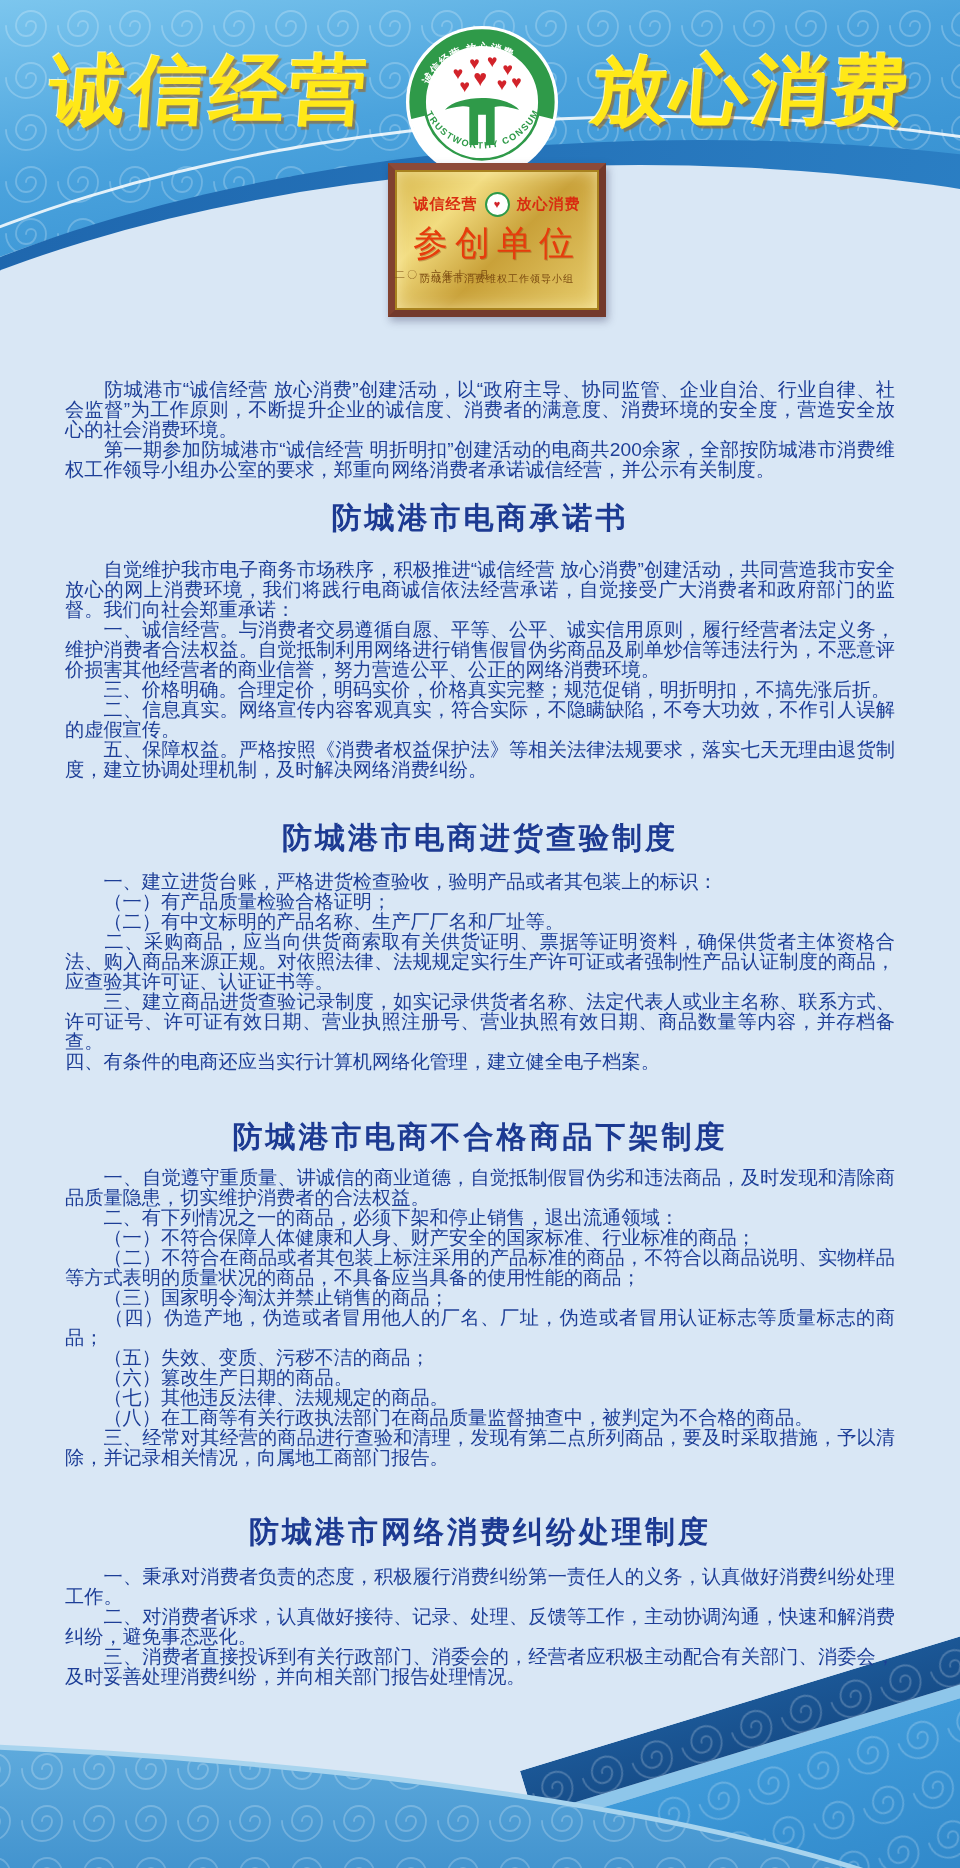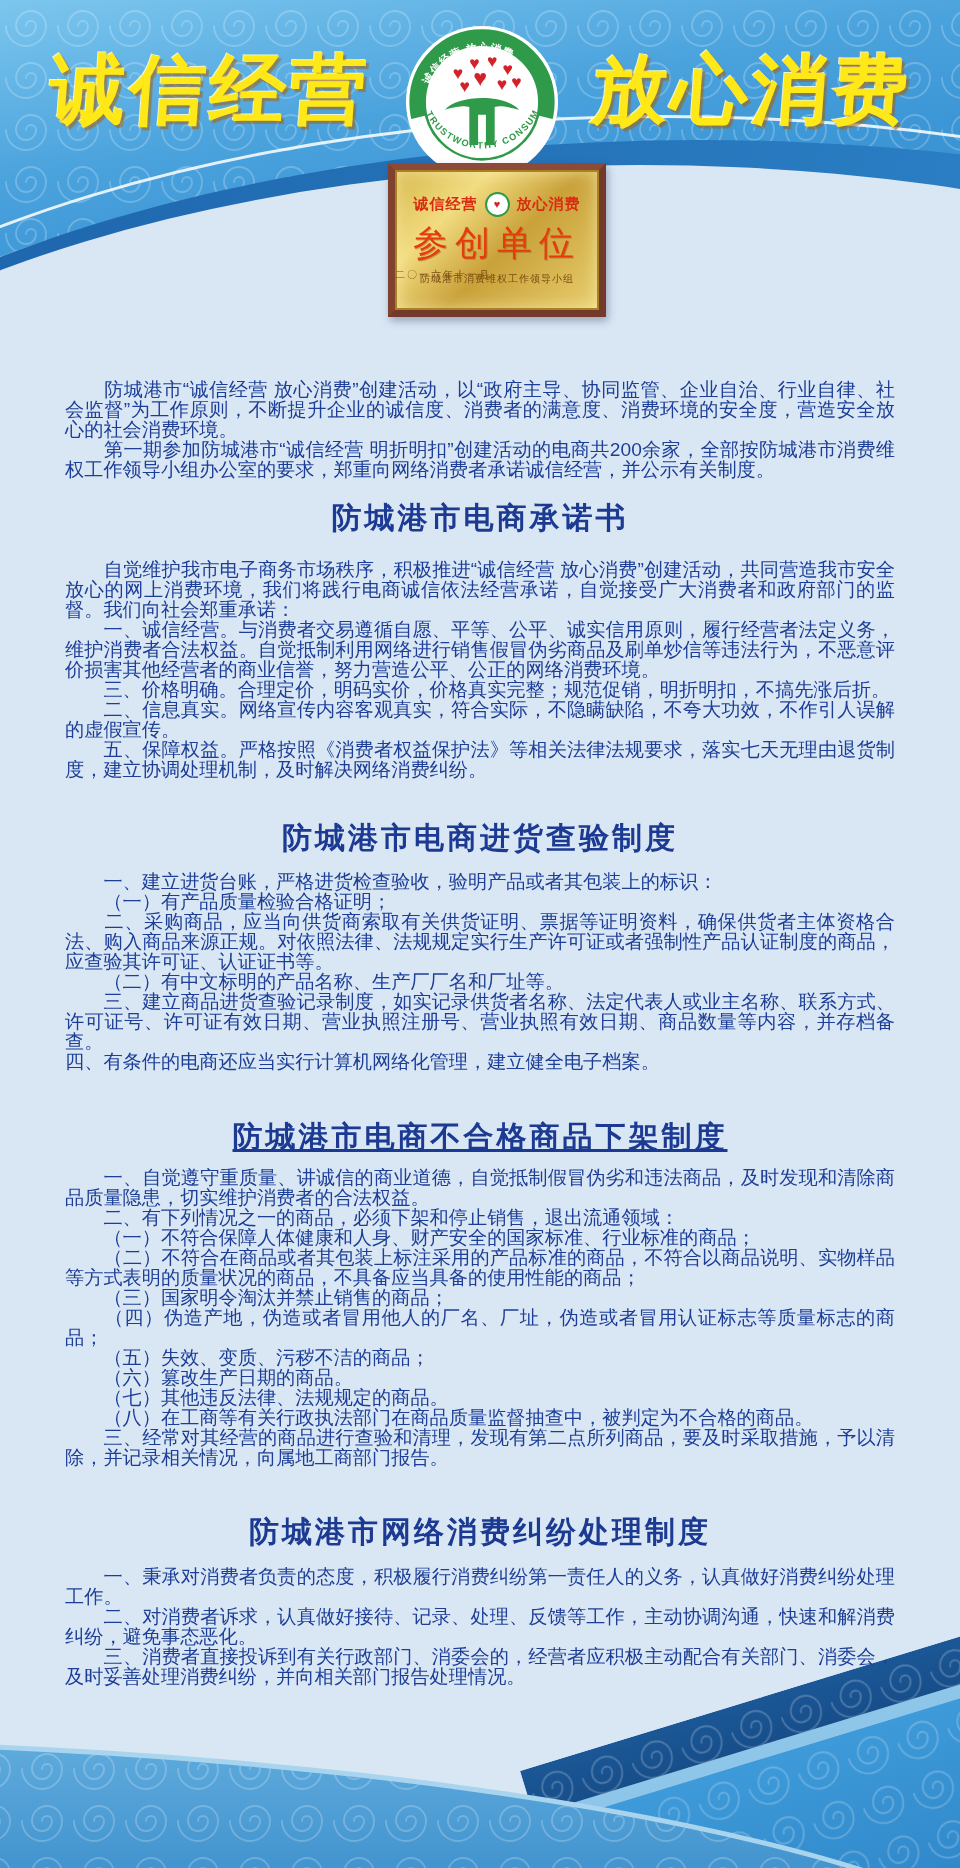--- a/index.html
+++ b/index.html
@@ -40,21 +40,21 @@
   .plaque-org{position:absolute;left:0;top:102px;width:100%;text-align:center;font-size:10px;color:#7a4a10;letter-spacing:1px;}
   .plaque-date{position:absolute;left:0;top:98px;width:100%;text-align:left;font-size:10px;color:#7a4a10;letter-spacing:2px;}
   
   .content{position:absolute;left:65px;top:380px;width:830px;z-index:5;color:#1d3e97;
            font-size:19.2px;line-height:20px;}
   .content p{margin:0;text-align:justify;}
   .content h2{margin:12px;text-align:center;font-size:30px;line-height:30px;font-weight:bold;
               color:#1c3a92;letter-spacing:3px;}
   .h-1{margin-top:23px !important;margin-bottom:27px !important;}
   .h-2{margin-top:43px !important;margin-bottom:19px !important;}
-  .h-3{margin-top:50px !important;margin-bottom:16px !important;text-decoration:underline;}
+  .h-3{margin-top:50px !important;margin-bottom:16px !important;}
   .h-4{margin-top:49px !important;margin-bottom:20px !important;}
   
   .footer-zone{position:absolute;left:0;top:1560px;width:960px;height:308px;overflow:hidden;z-index:2;}
   .band-group{position:absolute;left:520px;top:211px;width:2000px;height:760px;
               transform:rotate(-17deg);transform-origin:0 0;overflow:hidden;}
   .strip-navy{position:relative;width:100%;height:46px;background:linear-gradient(180deg,#1b5796,#174e8a);overflow:hidden;}
   .strip-light{width:100%;height:13px;background:#8ec6ea;}
   .strip-main{position:relative;width:100%;height:701px;
               background:linear-gradient(180deg,#3e9ad9 0%,#2478bc 45%,#1a60a2 100%);overflow:hidden;}
   .wave-a-edge{left:-1700px;top:178px;width:2800px;height:586px;background:#a8d4ee;}
@@ -135,22 +135,22 @@
     <h2 class="h-1">防城港市电商承诺书</h2>
     <p>　　自觉维护我市电子商务市场秩序，积极推进“诚信经营 放心消费”创建活动，共同营造我市安全放心的网上消费环境，我们将践行电商诚信依法经营承诺，自觉接受广大消费者和政府部门的监督。我们向社会郑重承诺：</p>
     <p>　　一、诚信经营。与消费者交易遵循自愿、平等、公平、诚实信用原则，履行经营者法定义务，维护消费者合法权益。自觉抵制利用网络进行销售假冒伪劣商品及刷单炒信等违法行为，不恶意评价损害其他经营者的商业信誉，努力营造公平、公正的网络消费环境。</p>
     <p>　　三、价格明确。合理定价，明码实价，价格真实完整；规范促销，明折明扣，不搞先涨后折。</p>
     <p>　　二、信息真实。网络宣传内容客观真实，符合实际，不隐瞒缺陷，不夸大功效，不作引人误解的虚假宣传。</p>
     <p>　　五、保障权益。严格按照《消费者权益保护法》等相关法律法规要求，落实七天无理由退货制度，建立协调处理机制，及时解决网络消费纠纷。</p>
 
     <h2 class="h-2">防城港市电商进货查验制度</h2>
     <p>　　一、建立进货台账，严格进货检查验收，验明产品或者其包装上的标识：</p>
     <p>　　（一）有产品质量检验合格证明；</p>
+    <p>　　（二）有中文标明的产品名称、生产厂厂名和厂址等。</p>
     <p>　　二、采购商品，应当向供货商索取有关供货证明、票据等证明资料，确保供货者主体资格合法、购入商品来源正规。对依照法律、法规规定实行生产许可证或者强制性产品认证制度的商品，应查验其许可证、认证证书等。</p>
-    <p>　　（二）有中文标明的产品名称、生产厂厂名和厂址等。</p>
     <p>　　三、建立商品进货查验记录制度，如实记录供货者名称、法定代表人或业主名称、联系方式、许可证号、许可证有效日期、营业执照注册号、营业执照有效日期、商品数量等内容，并存档备查。</p>
     <p>四、有条件的电商还应当实行计算机网络化管理，建立健全电子档案。</p>
 
     <h2 class="h-3">防城港市电商不合格商品下架制度</h2>
     <p>　　一、自觉遵守重质量、讲诚信的商业道德，自觉抵制假冒伪劣和违法商品，及时发现和清除商品质量隐患，切实维护消费者的合法权益。</p>
     <p>　　二、有下列情况之一的商品，必须下架和停止销售，退出流通领域：</p>
     <p>　　（一）不符合保障人体健康和人身、财产安全的国家标准、行业标准的商品；</p>
     <p>　　（二）不符合在商品或者其包装上标注采用的产品标准的商品，不符合以商品说明、实物样品等方式表明的质量状况的商品，不具备应当具备的使用性能的商品；</p>
     <p>　　（三）国家明令淘汰并禁止销售的商品；</p>
     <p>　　（四）伪造产地，伪造或者冒用他人的厂名、厂址，伪造或者冒用认证标志等质量标志的商品；</p>

